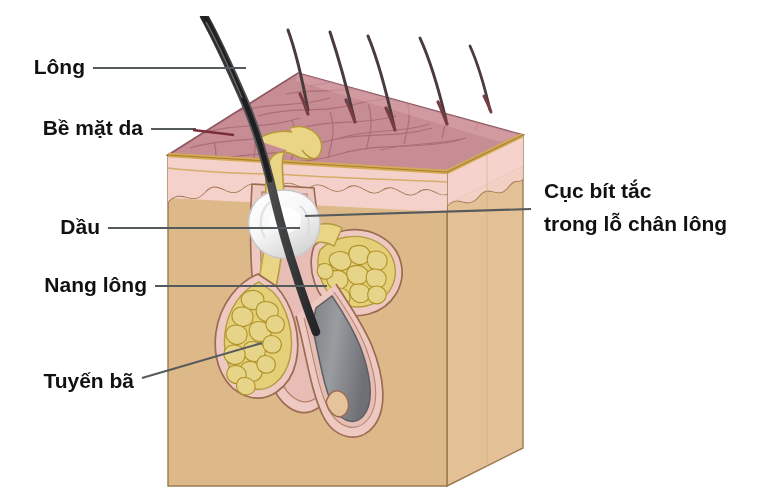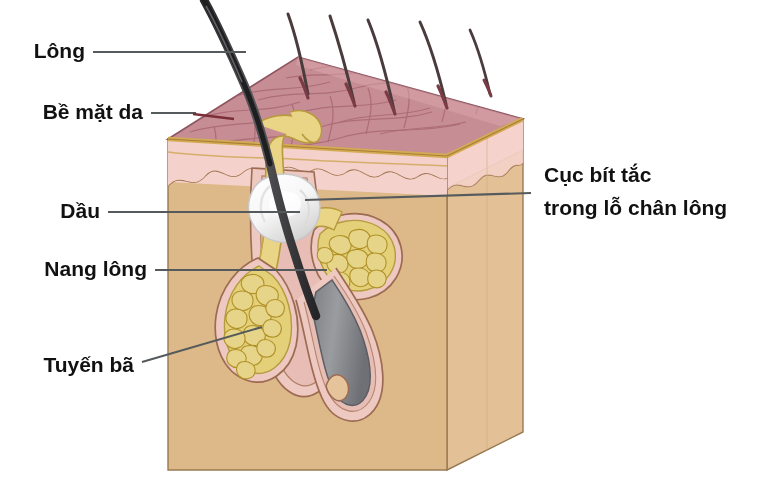--- a/index.html
+++ b/index.html
@@ -1,21 +1,21 @@
 <!DOCTYPE html>
 <html><head>
 <meta charset="utf-8">
 <style>
   html,body{margin:0;padding:0;}
   body{
     width:769px;height:500px;overflow:hidden;background:#ffffff;
     font-family:"Liberation Sans","DejaVu Sans",sans-serif;
     position:relative;
   }
-  #stage{position:absolute;left:0;top:0;width:769px;height:436px;}
+  #stage{position:absolute;left:0;top:16px;width:769px;height:436px;}
   svg{display:block;}
   .lbl{
     font-family:"Liberation Sans","DejaVu Sans",sans-serif;
     font-weight:700;font-size:21px;fill:#111111;
     dominant-baseline:middle;
   }
   .lbl-r{text-anchor:start;}
   .lbl-l{text-anchor:end;}
   .leader{stroke:#555a5c;stroke-width:2.1;fill:none;stroke-linecap:butt;}
 </style>

